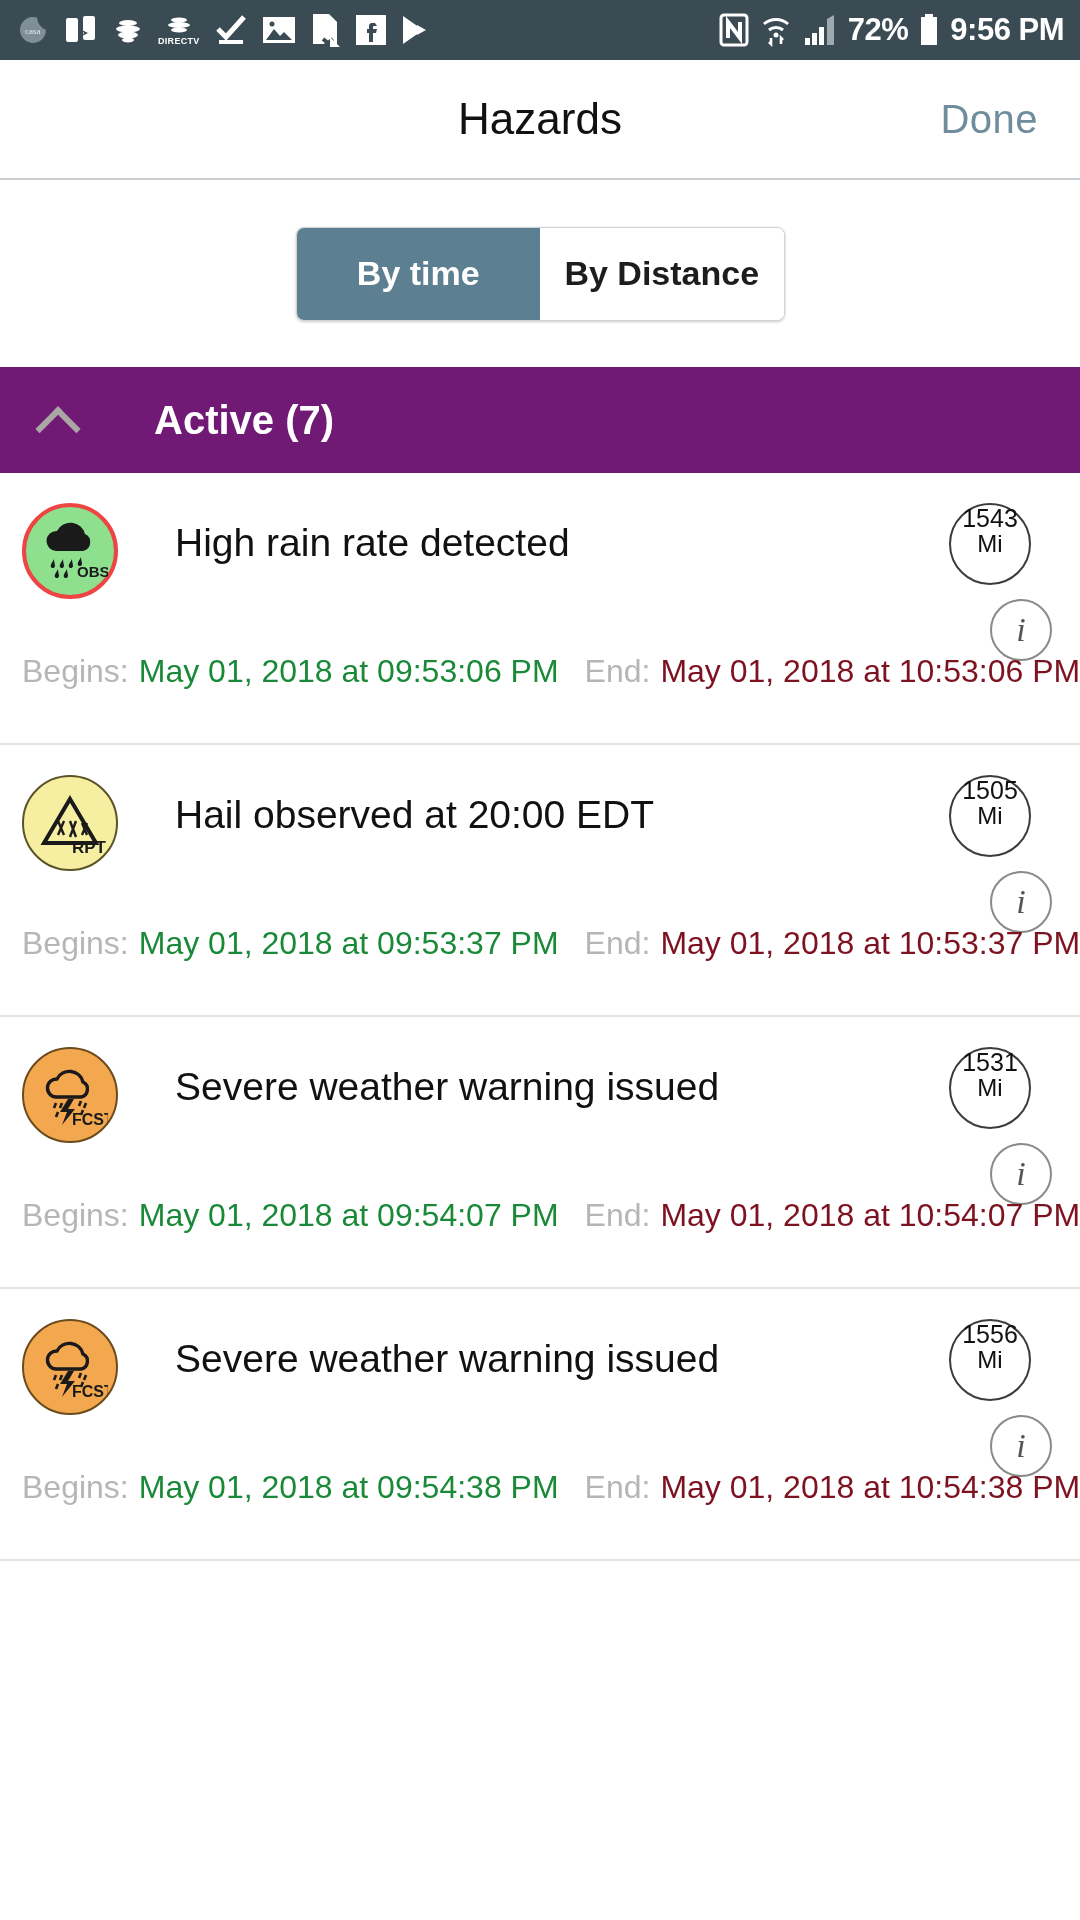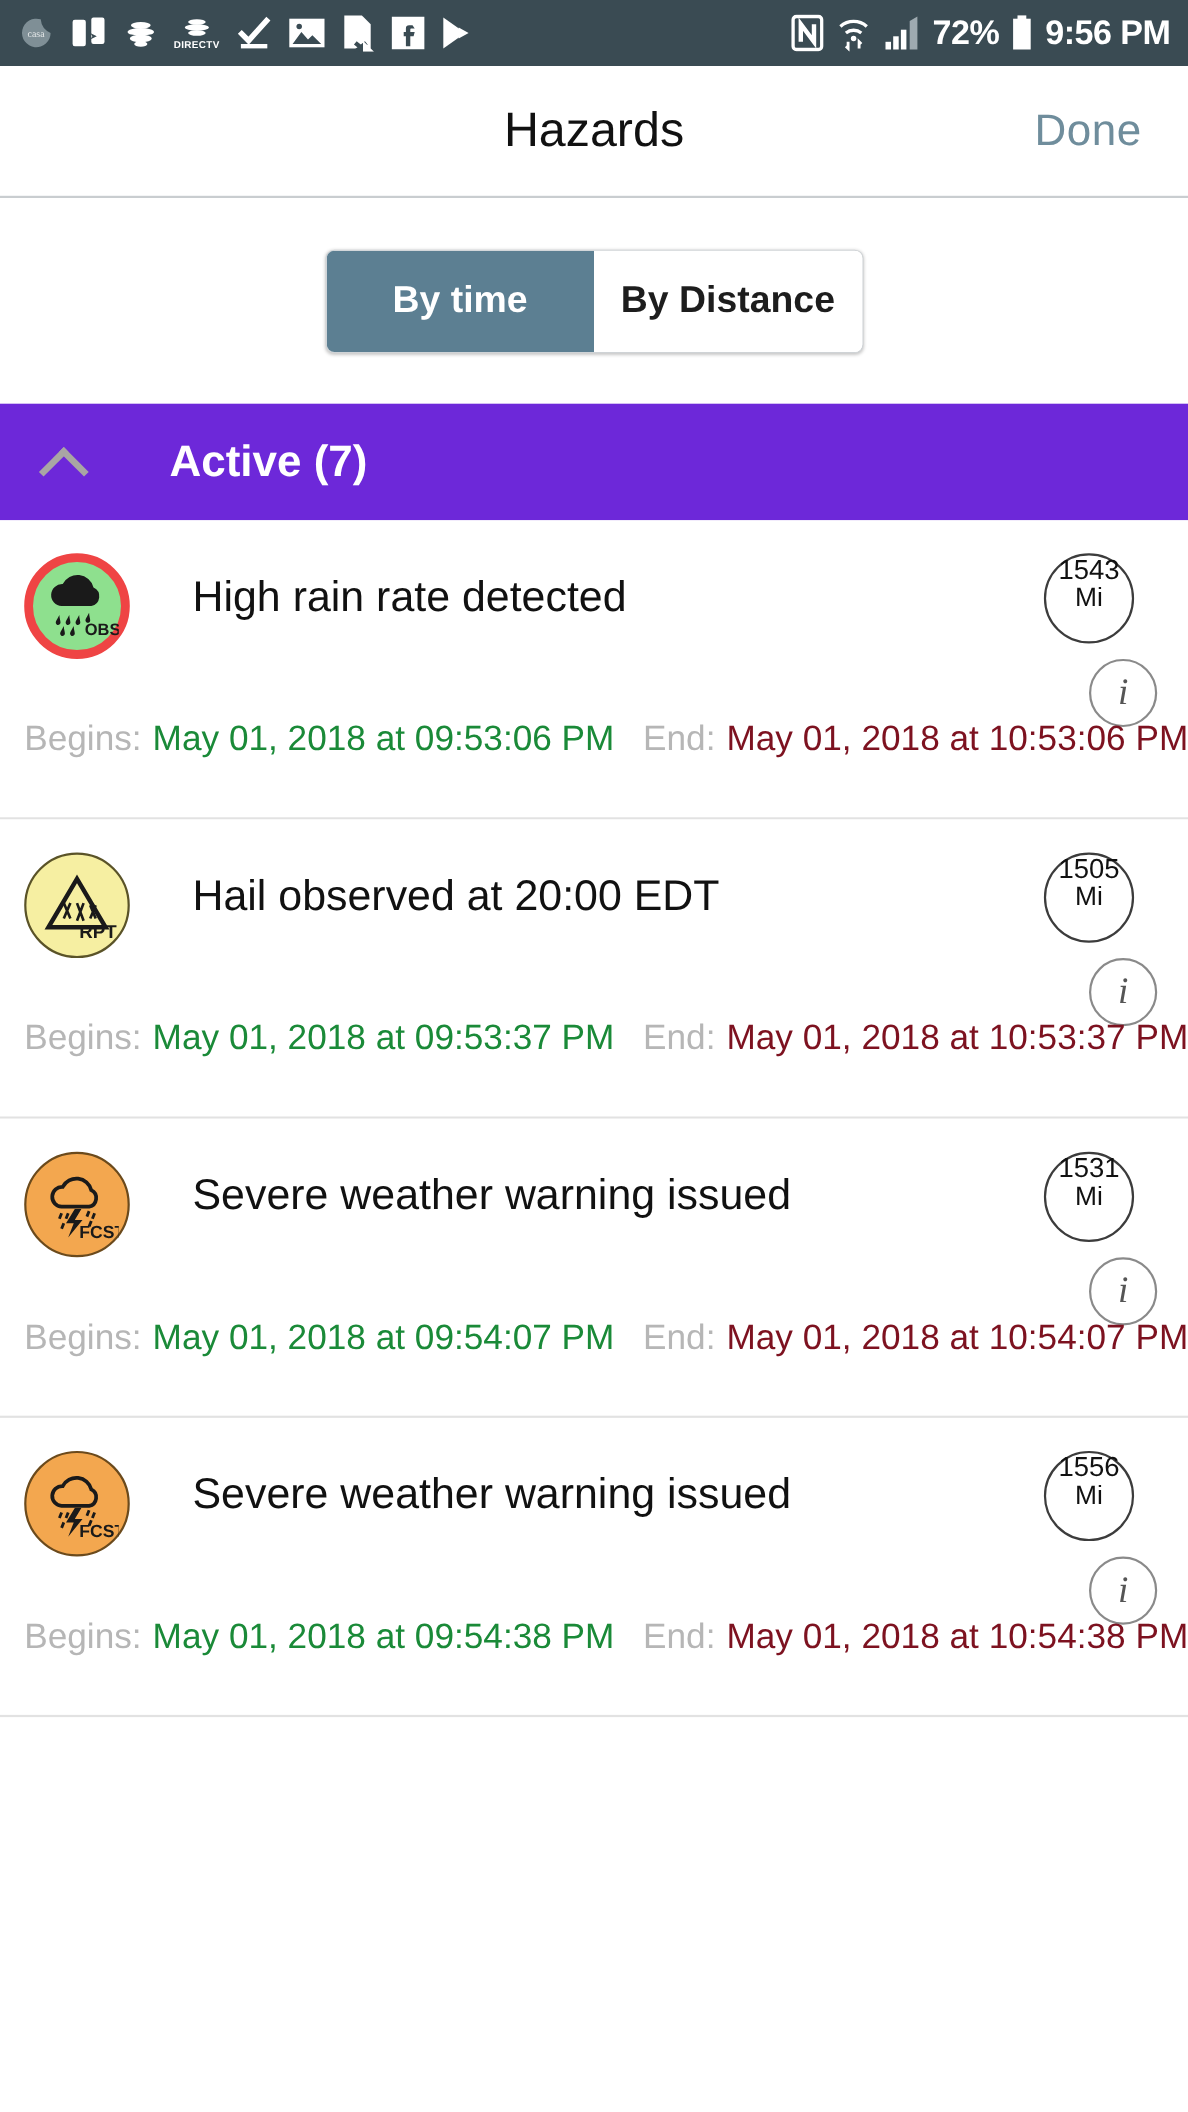--- a/index.html
+++ b/index.html
@@ -91,21 +91,21 @@
     background: #ffffff;
   }
   .seg.active {
     background: #5c7f92;
     color: #ffffff;
   }
 
   
   .section-header {
     height: 106px;
-    background: #6d28d9;
+    background: #701a75;
     display: flex;
     align-items: center;
     padding-left: 36px;
   }
   .chevron-up {
     width: 46px; height: 46px;
     position: relative;
     flex: none;
   }
   .chevron-up::before {
@@ -141,21 +141,21 @@
   .badge-icon {
     width: 96px; height: 96px;
     border-radius: 50%;
     margin-left: 22px;
     flex: none;
     position: relative;
     display: flex;
     align-items: center;
     justify-content: center;
   }
-  .badge-icon.green  { background: #8ee08e; border: 8px solid #ef4444; }
+  .badge-icon.green  { background: #8ee08e; border: 4px solid #ef4444; }
   .badge-icon.yellow { background: #f6efa2; border: 2px solid #5a5328; }
   .badge-icon.orange { background: #f3a74f; border: 2px solid #6b4a1c; }
 
   .hazard-title {
     flex: 1;
     font-size: 39px;
     color: #111111;
     margin-left: 57px;
     margin-top: 18px;
     line-height: 1.15;

